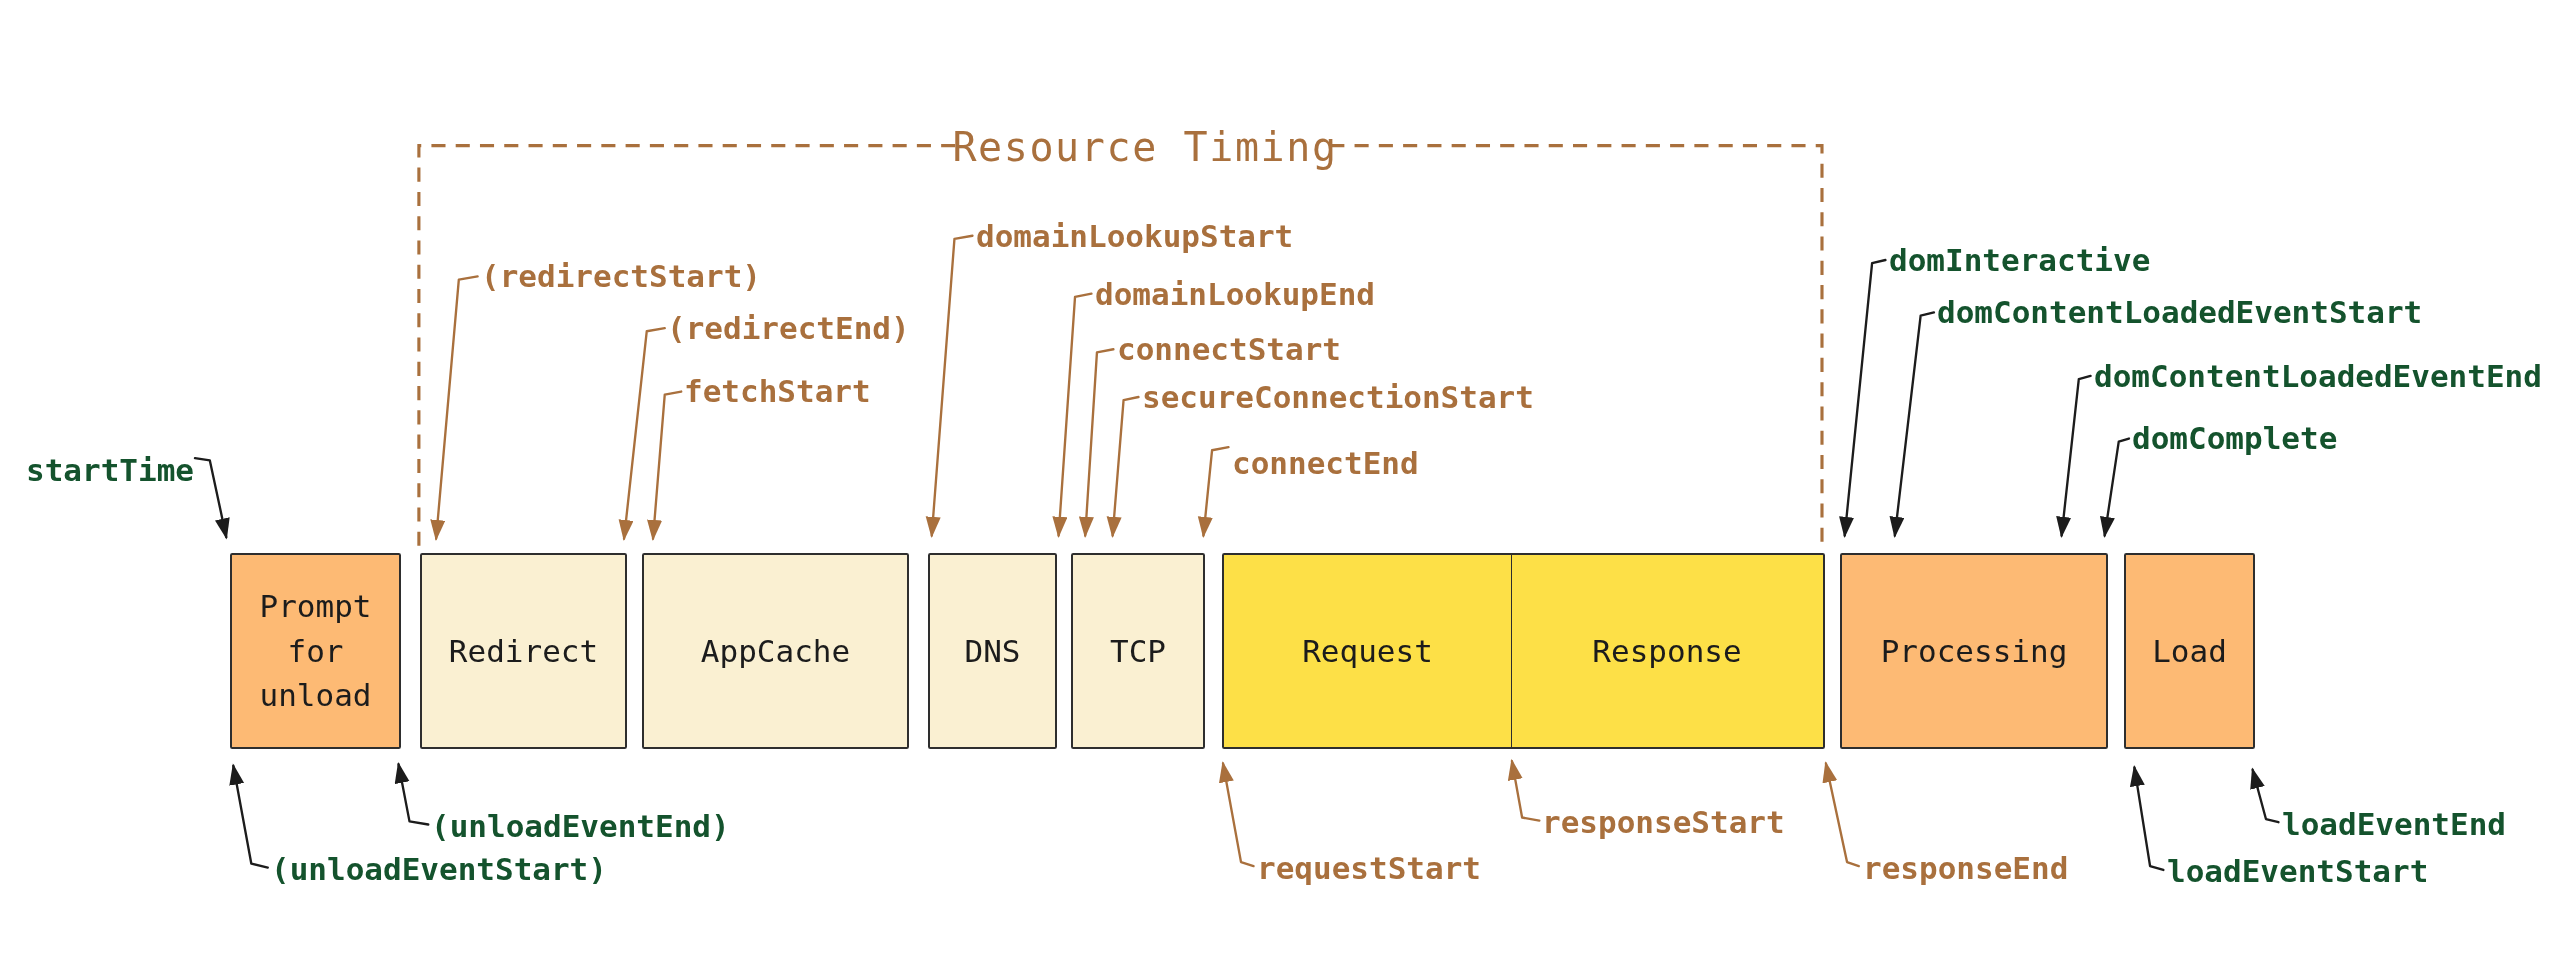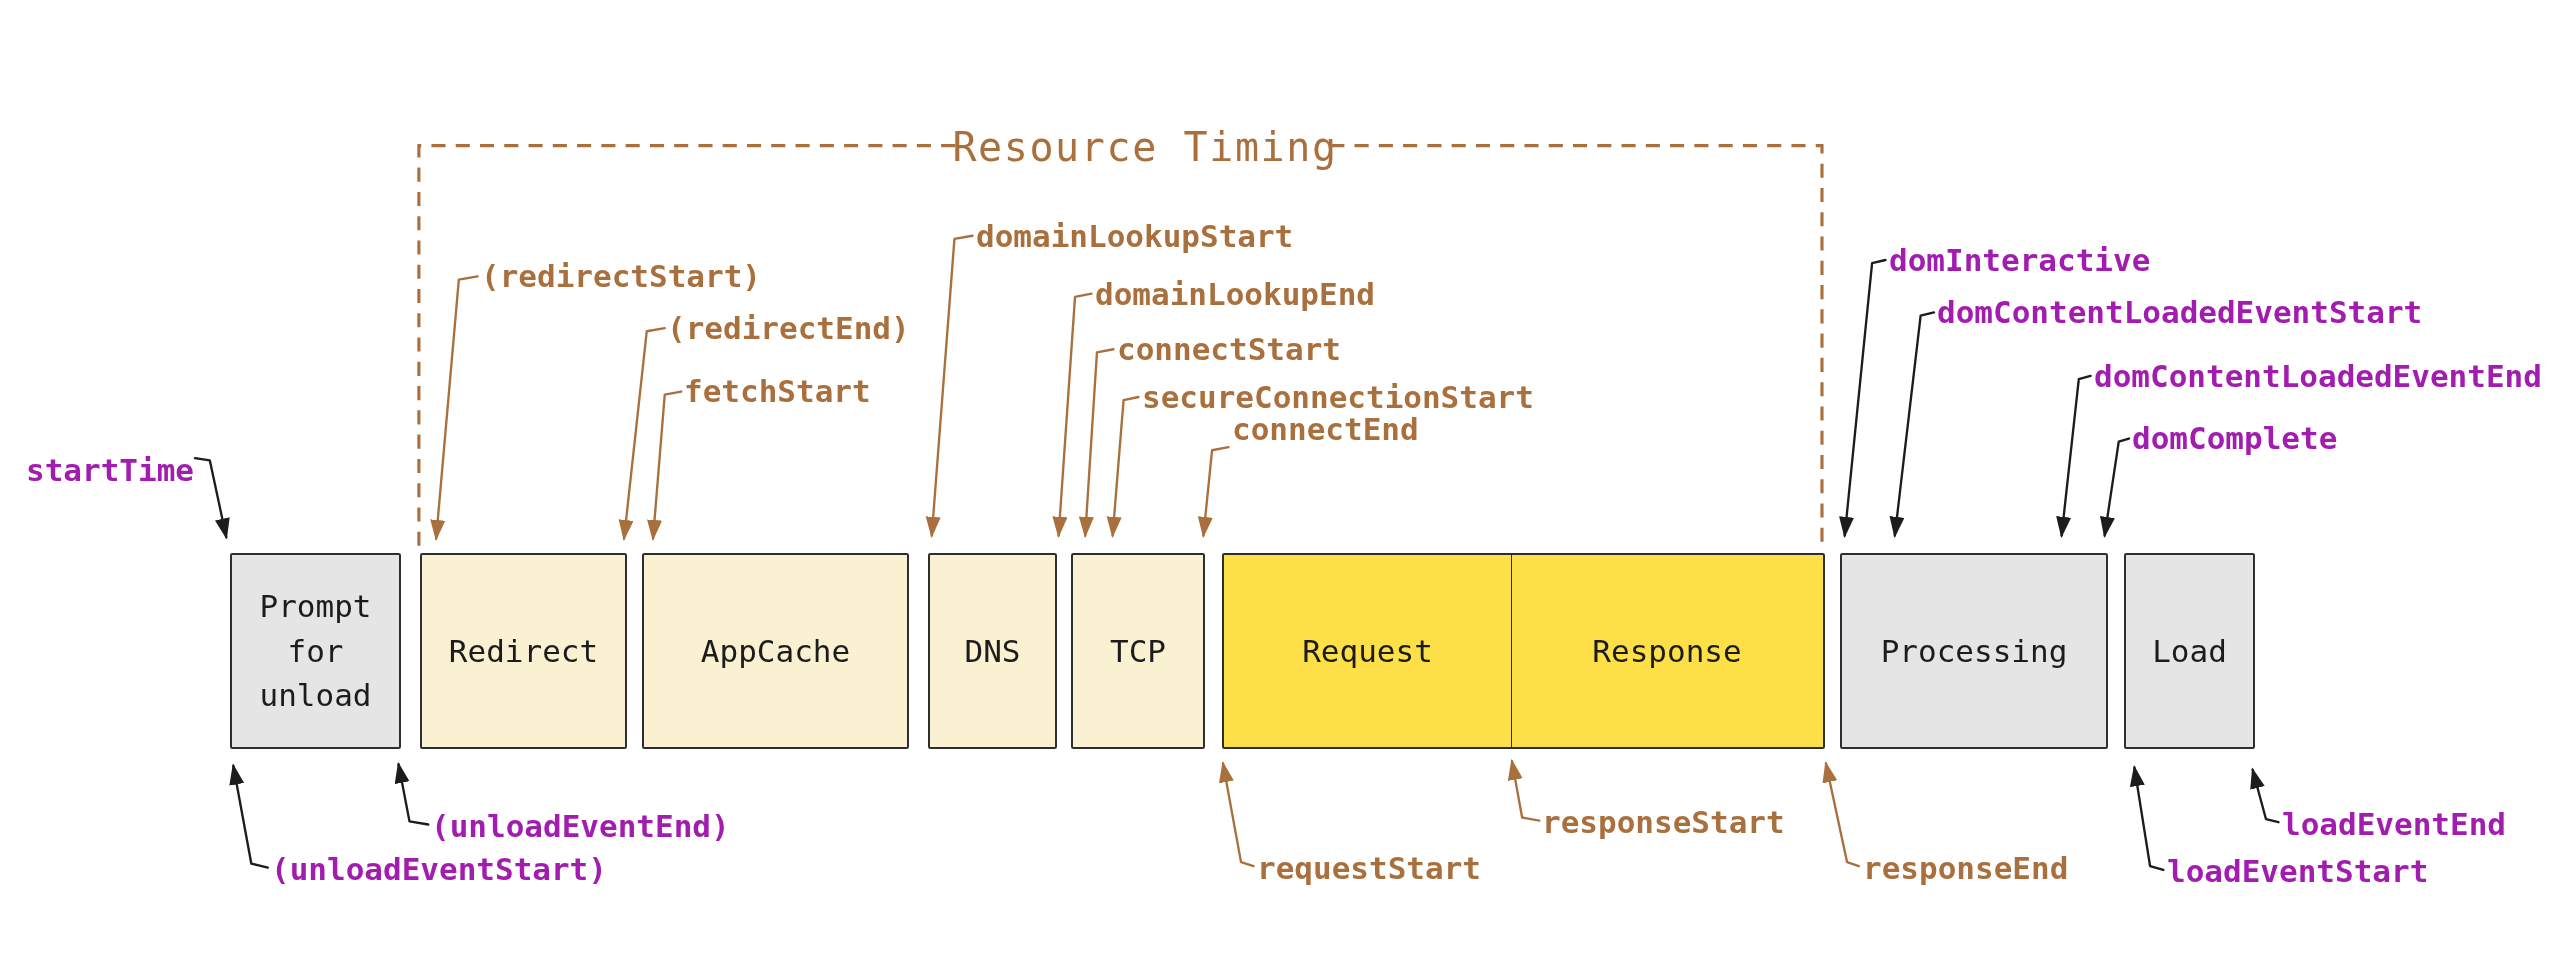--- a/index.html
+++ b/index.html
@@ -11,37 +11,37 @@
   .ln{fill:none;stroke-width:3;stroke-linejoin:round;stroke-linecap:round;}
   .ln-brown{stroke:#a9703d;}
   .ln-black{stroke:#1c1c1c;}
   .dash{fill:none;stroke:#a9703d;stroke-width:4;stroke-dasharray:18 13;}
   .box{
     position:absolute;top:553px;height:196px;box-sizing:border-box;
     border:2.3px solid #2e2e2e;border-radius:2.3px;
     display:flex;align-items:center;justify-content:center;
     font-size:31px;color:#1c1c1c;text-align:center;line-height:1.45;white-space:pre-line;
   }
-  .fill-blue{background:#e5e5e5;}
+  .fill-blue{background:#fdba74;}
   .fill-cream{background:#faf0d2;}
   .duo{
     position:absolute;top:553px;height:196px;box-sizing:border-box;
     border:2.3px solid #2e2e2e;border-radius:2.3px;background:#fde047;display:flex;
   }
   .duo .cell{
     box-sizing:border-box;display:flex;align-items:center;justify-content:center;
     font-size:31px;color:#1c1c1c;height:100%;
   }
   .duo .cell.second{border-left:1.6px solid #2e2e2e;}
   .ev{
     position:absolute;font-weight:bold;font-size:31px;white-space:nowrap;
     transform:translateY(-50%);
   }
   .ev.brown{color:#a9703d;}
-  .ev.black{color:#a21caf;}
+  .ev.black{color:#14532d;}
   .rt-title{
     position:absolute;left:1145px;top:147px;transform:translate(-50%,-50%);
     color:#a9703d;font-size:40px;letter-spacing:1.6px;white-space:nowrap;
   }
 </style>
 </head>
 <body>
 
 <div class="canvas">
 
@@ -97,21 +97,21 @@
   <div class="box fill-blue" style="left:2124px;width:131px;">Load</div>
 
   <div class="ev black" style="left:26px;top:470px;">startTime</div>
   <div class="ev brown" style="left:481px;top:276px;">(redirectStart)</div>
   <div class="ev brown" style="left:667px;top:328px;">(redirectEnd)</div>
   <div class="ev brown" style="left:684px;top:391px;">fetchStart</div>
   <div class="ev brown" style="left:976px;top:236px;">domainLookupStart</div>
   <div class="ev brown" style="left:1095px;top:294px;">domainLookupEnd</div>
   <div class="ev brown" style="left:1117px;top:349px;">connectStart</div>
   <div class="ev brown" style="left:1142px;top:397px;">secureConnectionStart</div>
-  <div class="ev brown" style="left:1232px;top:429px;">connectEnd</div>
+  <div class="ev brown" style="left:1232px;top:463px;">connectEnd</div>
   <div class="ev black" style="left:1889px;top:260px;">domInteractive</div>
   <div class="ev black" style="left:1937px;top:312px;">domContentLoadedEventStart</div>
   <div class="ev black" style="left:2094px;top:376px;">domContentLoadedEventEnd</div>
   <div class="ev black" style="left:2132px;top:438px;">domComplete</div>
 
   <div class="ev black" style="left:271px;top:869px;">(unloadEventStart)</div>
   <div class="ev black" style="left:431px;top:826px;">(unloadEventEnd)</div>
   <div class="ev brown" style="left:1257px;top:868px;">requestStart</div>
   <div class="ev brown" style="left:1542px;top:822px;">responseStart</div>
   <div class="ev brown" style="left:1863px;top:868px;">responseEnd</div>

